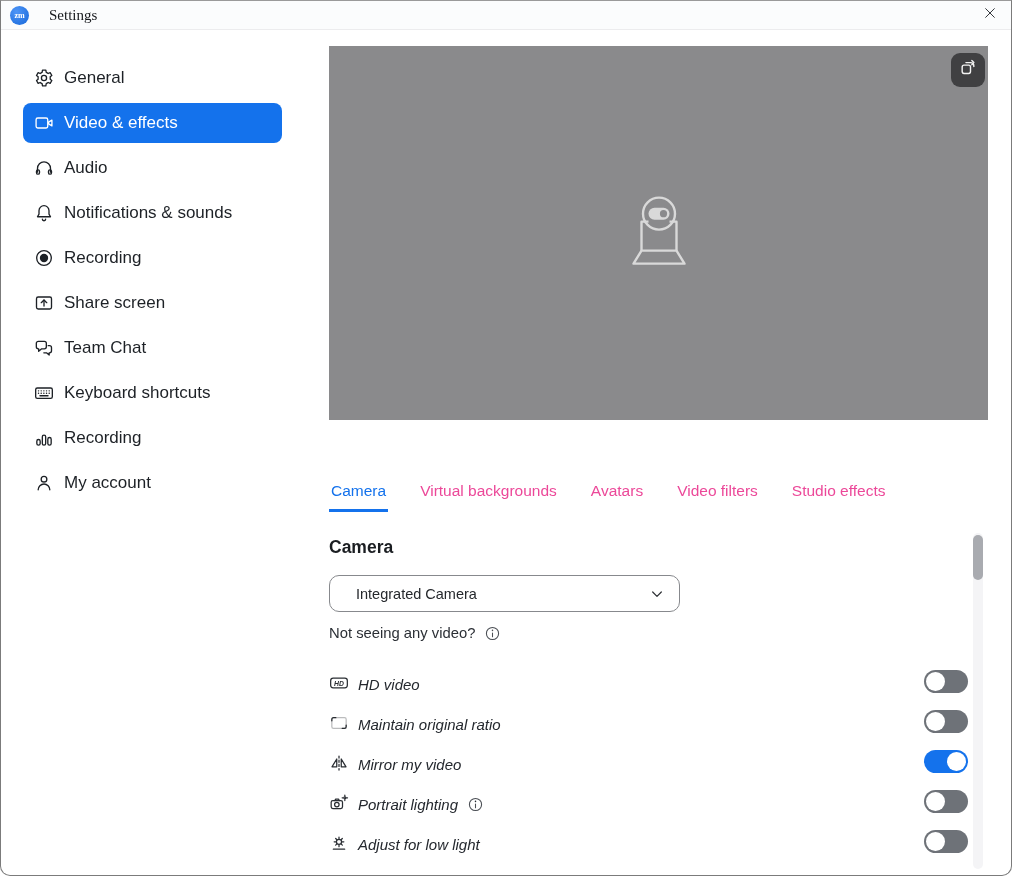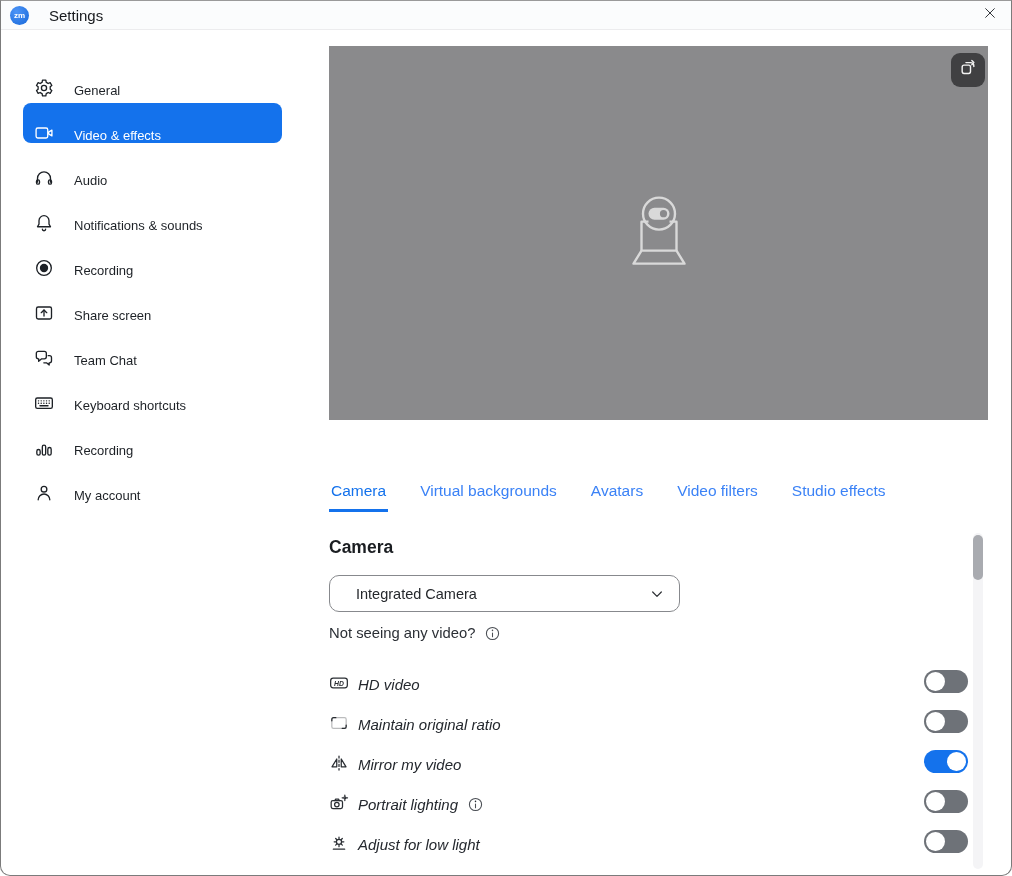--- a/index.html
+++ b/index.html
@@ -11,46 +11,46 @@
   *{box-sizing:border-box;margin:0;padding:0;}
   html,body{background:#fff;}
   body{font-family:"Liberation Sans","DejaVu Sans",sans-serif;color:var(--text);}
   .window{
     position:relative;width:1012px;height:876px;background:#fff;
     border:1px solid #7b7b7b;border-top:1px solid #9a9a9a;
     border-radius:0 0 10px 10px;overflow:hidden;
   }
   
   .titlebar{height:29px;display:flex;align-items:center;padding:0 0 0 9px;
-    background:#fbfcfd;border-bottom:1px solid #ececee;}
+    background:#fbfcfd;border-bottom:1px solid #ececee;font-family:Liberation Serif, serif;}
   .logo{width:19px;height:19px;border-radius:50%;background:radial-gradient(circle at 35% 30%,#4e95f7,#1667d9);
     color:#fff;font-size:8px;font-weight:bold;display:flex;align-items:center;justify-content:center;flex:0 0 auto;}
   .win-title{margin-left:20px;font-size:15px;color:#17191d;}
   .close-btn{margin-left:auto;width:42px;height:28px;display:flex;align-items:center;justify-content:center;cursor:pointer;}
   .close-btn svg{width:16px;height:16px;stroke:#26292e;stroke-width:1.4;fill:none;stroke-linecap:round;}
   
   .main{display:flex;height:845px;}
   
   .sidebar{width:313px;flex:0 0 auto;padding-top:28px;}
-  .side-item{height:40px;margin:0 32px 5px 22px;border-radius:8px;display:flex;align-items:flex-end;
-    padding-left:11px;gap:20px;font-size:13px;color:#1d2126;cursor:pointer;}
+  .side-item{height:40px;margin:0 32px 5px 22px;border-radius:8px;display:flex;align-items:center;
+    padding-left:11px;gap:10px;font-size:17px;color:#1d2126;cursor:pointer;}
   .side-item .icon{width:20px;height:20px;flex:0 0 auto;display:flex;}
   .side-item .icon svg{width:20px;height:20px;stroke:currentColor;fill:none;stroke-width:1.6;stroke-linecap:round;stroke-linejoin:round;}
   .side-item.selected{background:var(--accent);color:#fff;}
   
   .content{position:relative;margin-left:15px;flex:1;}
   .preview{position:relative;width:659px;height:374px;margin-top:16px;background:var(--preview-bg);}
   .rotate-btn{position:absolute;top:7px;right:3px;width:34px;height:34px;border-radius:9px;
     background:rgba(58,58,60,.93);display:flex;align-items:center;justify-content:center;cursor:pointer;}
   .rotate-btn svg{width:20px;height:20px;stroke:#f2f2f2;fill:none;stroke-width:1.7;stroke-linecap:round;stroke-linejoin:round;}
   .cam-placeholder{position:absolute;left:50%;top:50%;transform:translate(-50%,-54%);}
   .cam-placeholder svg{width:96px;height:80px;stroke:#D9D9D9;fill:none;stroke-width:2.4;stroke-linejoin:round;}
   
   .tabs{display:flex;gap:30px;margin-top:62px;}
-  .tab{font-size:15.5px;color:#3b82f6;padding:0 2px 9px 2px;border-bottom:3px solid transparent;cursor:pointer;}
+  .tab{font-size:15.5px;color:#ec4899;padding:0 2px 9px 2px;border-bottom:3px solid transparent;cursor:pointer;}
   .tab.active{color:var(--accent);border-bottom-color:var(--accent);}
   
   .section-heading{margin-top:25px;font-size:17.5px;font-weight:bold;color:#1A1D21;}
   .device-select{margin-top:17px;width:351px;height:37px;border:1px solid #87898d;border-radius:10px;
     display:flex;align-items:center;padding:0 14px 0 26px;font-size:14.5px;color:#25282C;cursor:pointer;background:#fff;}
   .device-select .chev{margin-left:auto;display:flex;}
   .device-select .chev svg{width:16px;height:16px;stroke:#2c2f33;fill:none;stroke-width:1.8;stroke-linecap:round;stroke-linejoin:round;}
   .help-row{margin-top:13px;display:flex;align-items:flex-start;gap:9px;font-size:14.8px;color:#2B2F35;}
   .info-icon{display:flex;cursor:pointer;}
   .info-icon svg{width:17px;height:17px;stroke:#4a4e54;fill:none;stroke-width:1.5;stroke-linecap:round;}

